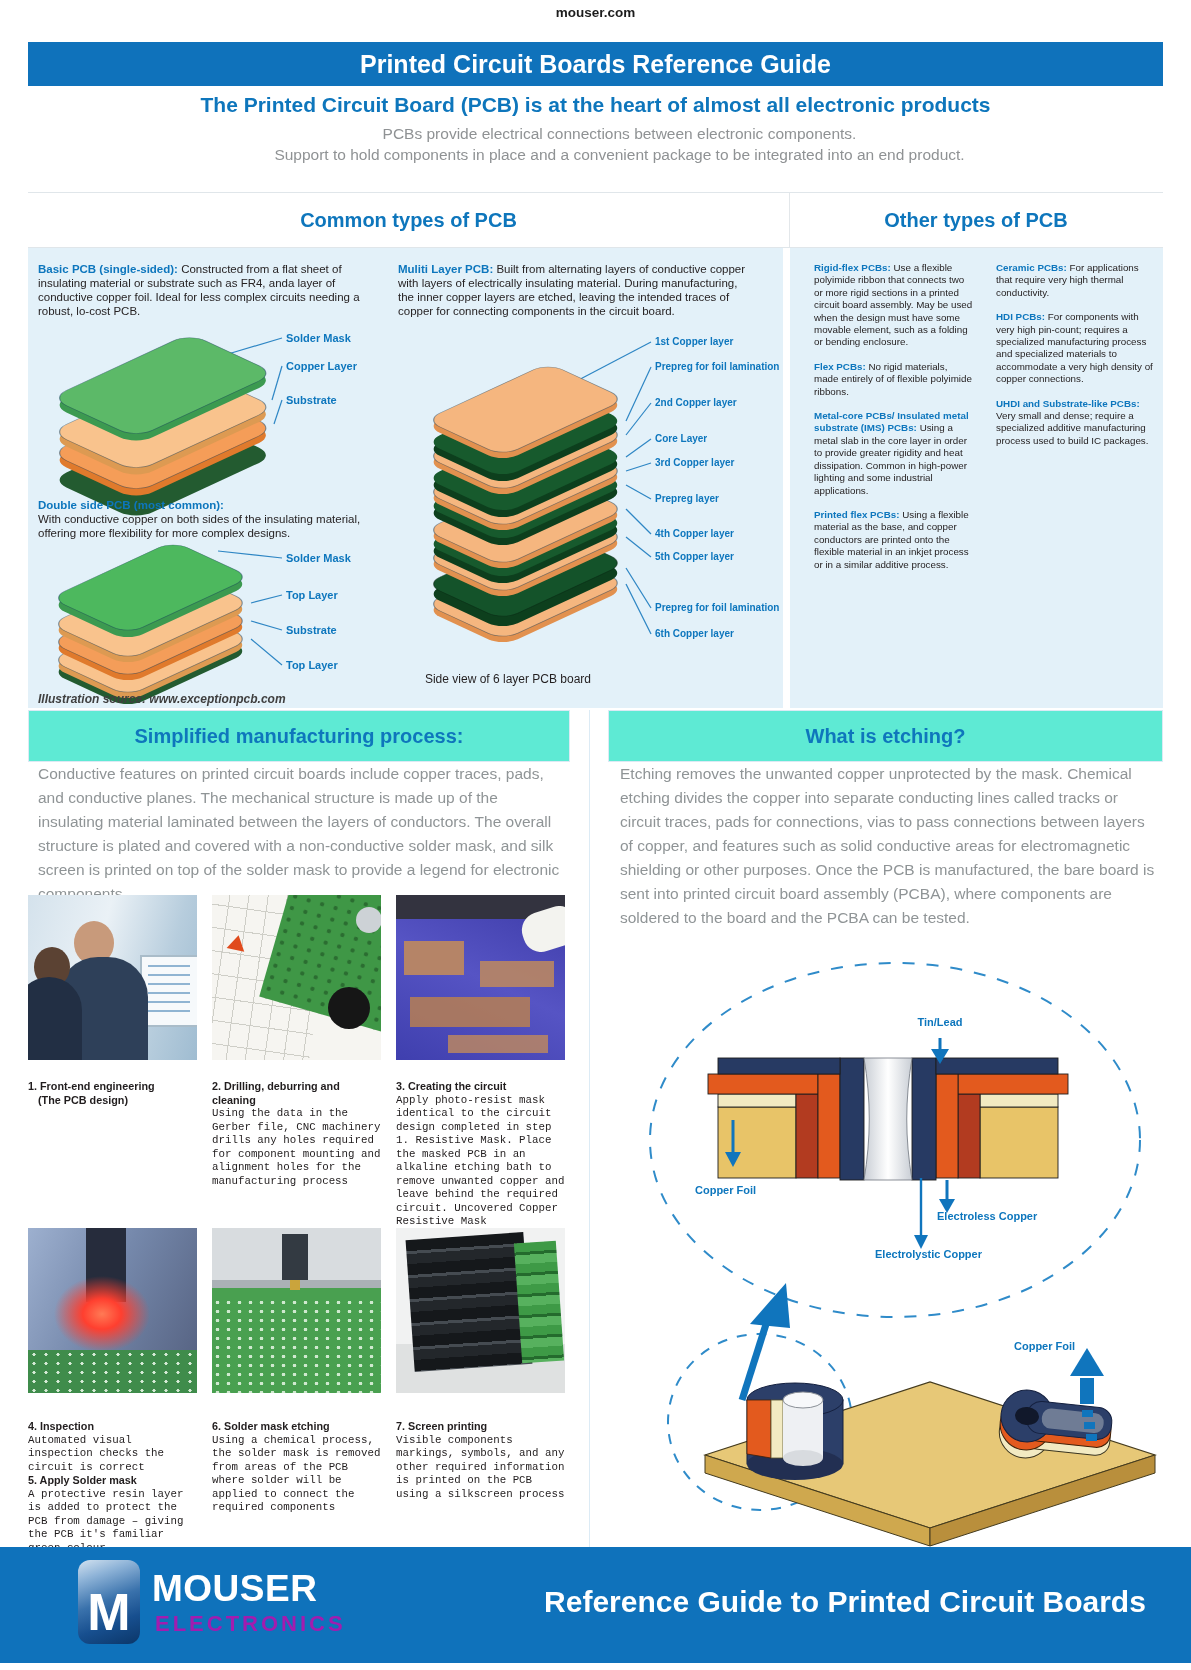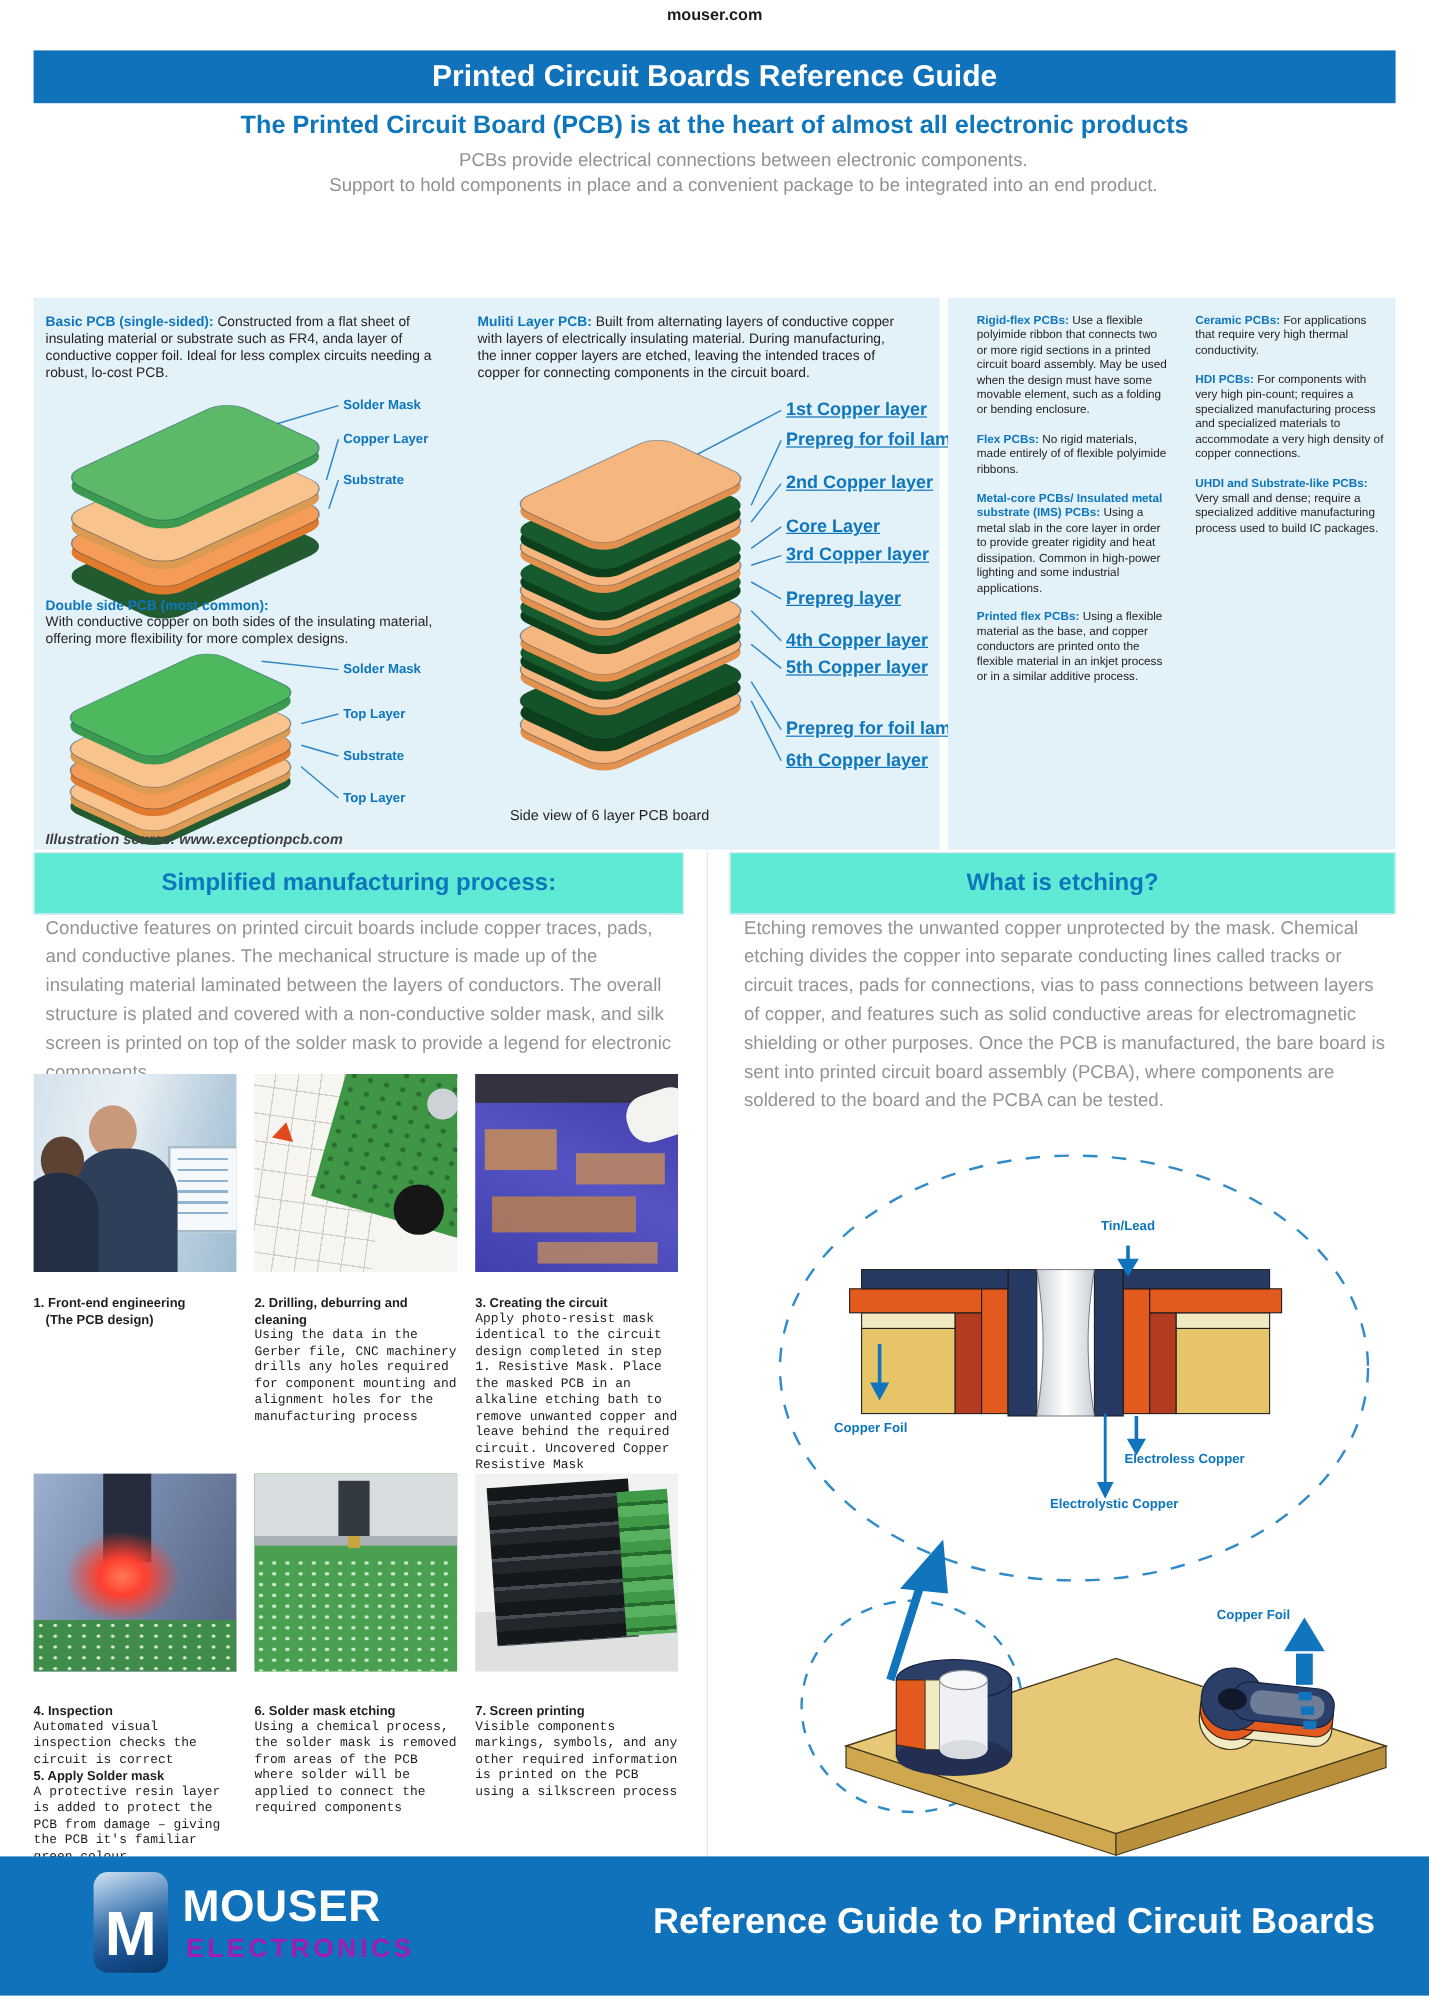--- a/index.html
+++ b/index.html
@@ -15,21 +15,21 @@
   .intro{left:0;width:1191px;font-size:15.5px;color:#8f9294;margin-left:24px;}
   
   .band-top{left:28px;top:192px;width:1135px;height:54px;border-top:1px solid #e0e6ea;border-bottom:1px solid #e0e6ea;background:#fff;}
   .bcell{position:absolute;top:0;height:54px;line-height:54px;text-align:center;
          font-size:20px;font-weight:bold;color:#0e76bc;}
   
   .panel{background:#e3f1f9;}
   .tb{position:absolute;font-size:11.5px;line-height:14.2px;color:#272324;}
   .tb .t{color:#0d76bd;font-weight:bold;}
   .lbl{position:absolute;font-weight:bold;color:#0d76bd;font-size:11px;line-height:12px;white-space:nowrap;}
-  .lbl.sm{font-size:15px;text-decoration:underline;}
+  .lbl.sm{font-size:10px;}
   .cap{position:absolute;font-size:12px;color:#231f20;}
   .src{position:absolute;font-size:12px;font-style:italic;font-weight:bold;color:#3f3f3f;}
   .oi{font-size:9.8px;line-height:12.4px;color:#272324;margin:0 0 12px 12px;}
   .oi .t{color:#0d76bd;font-weight:bold;}
   
   .band2{height:52px;background:#5eead4;border:1px solid #dbeaf4;line-height:50px;text-align:center;
          font-size:20px;font-weight:bold;color:#0e76bc;box-sizing:border-box;}
   .para{position:absolute;font-size:15.5px;line-height:24px;color:#8f9496;}
   .vdiv{left:589px;top:710px;width:1px;height:837px;background:#dcebf5;}
   
@@ -56,20 +56,24 @@
   <div class="abs site ctr">mouser.com</div>
 
   <div class="abs hbar ctr">
     <span>Printed Circuit Boards Reference Guide</span>
   </div>
 
   <div class="abs sub ctr">The Printed Circuit Board (PCB) is at the heart of almost all electronic products</div>
   <div class="abs intro ctr" style="top:125px;">PCBs provide electrical connections between electronic components.</div>
   <div class="abs intro ctr" style="top:146px;">Support to hold components in place and a convenient package to be integrated into an end product.</div>
 
+  <div class="abs band-top">
+    <div class="bcell" style="left:0;width:761px;border-right:1px solid #e3e7ea;">Common types of PCB</div>
+    <div class="bcell" style="left:761px;width:374px;">Other types of PCB</div>
+  </div>
 
   <div class="abs panel" style="left:28px;top:248px;width:755px;height:460px;">
 
     <svg class="abs" style="left:0;top:0;" width="755" height="460" viewBox="0 0 755 460">
       <g stroke="#2e86c4" stroke-width="1.2">
 
         <line x1="200" y1="106" x2="254" y2="90"></line>
         <line x1="244" y1="152" x2="254" y2="118"></line>
         <line x1="246" y1="176" x2="254" y2="152"></line>
 

